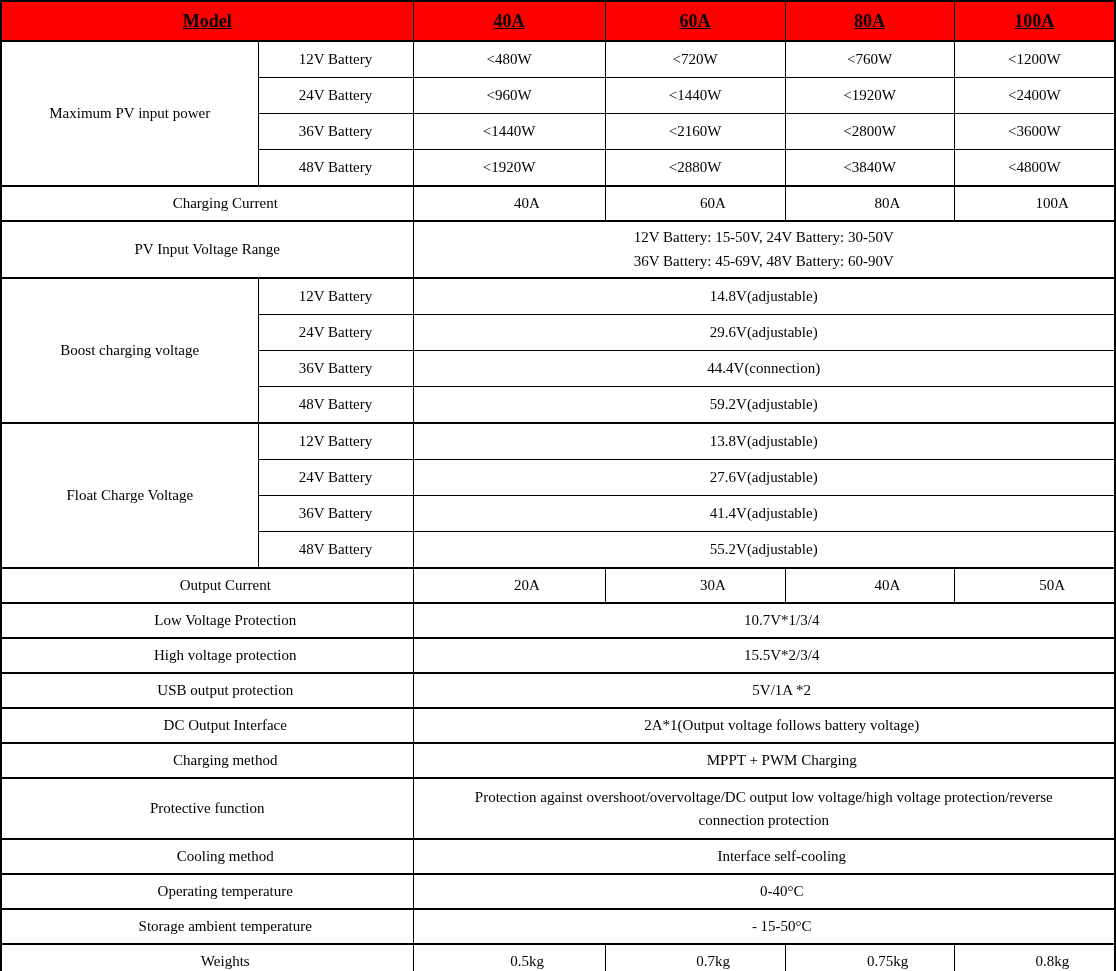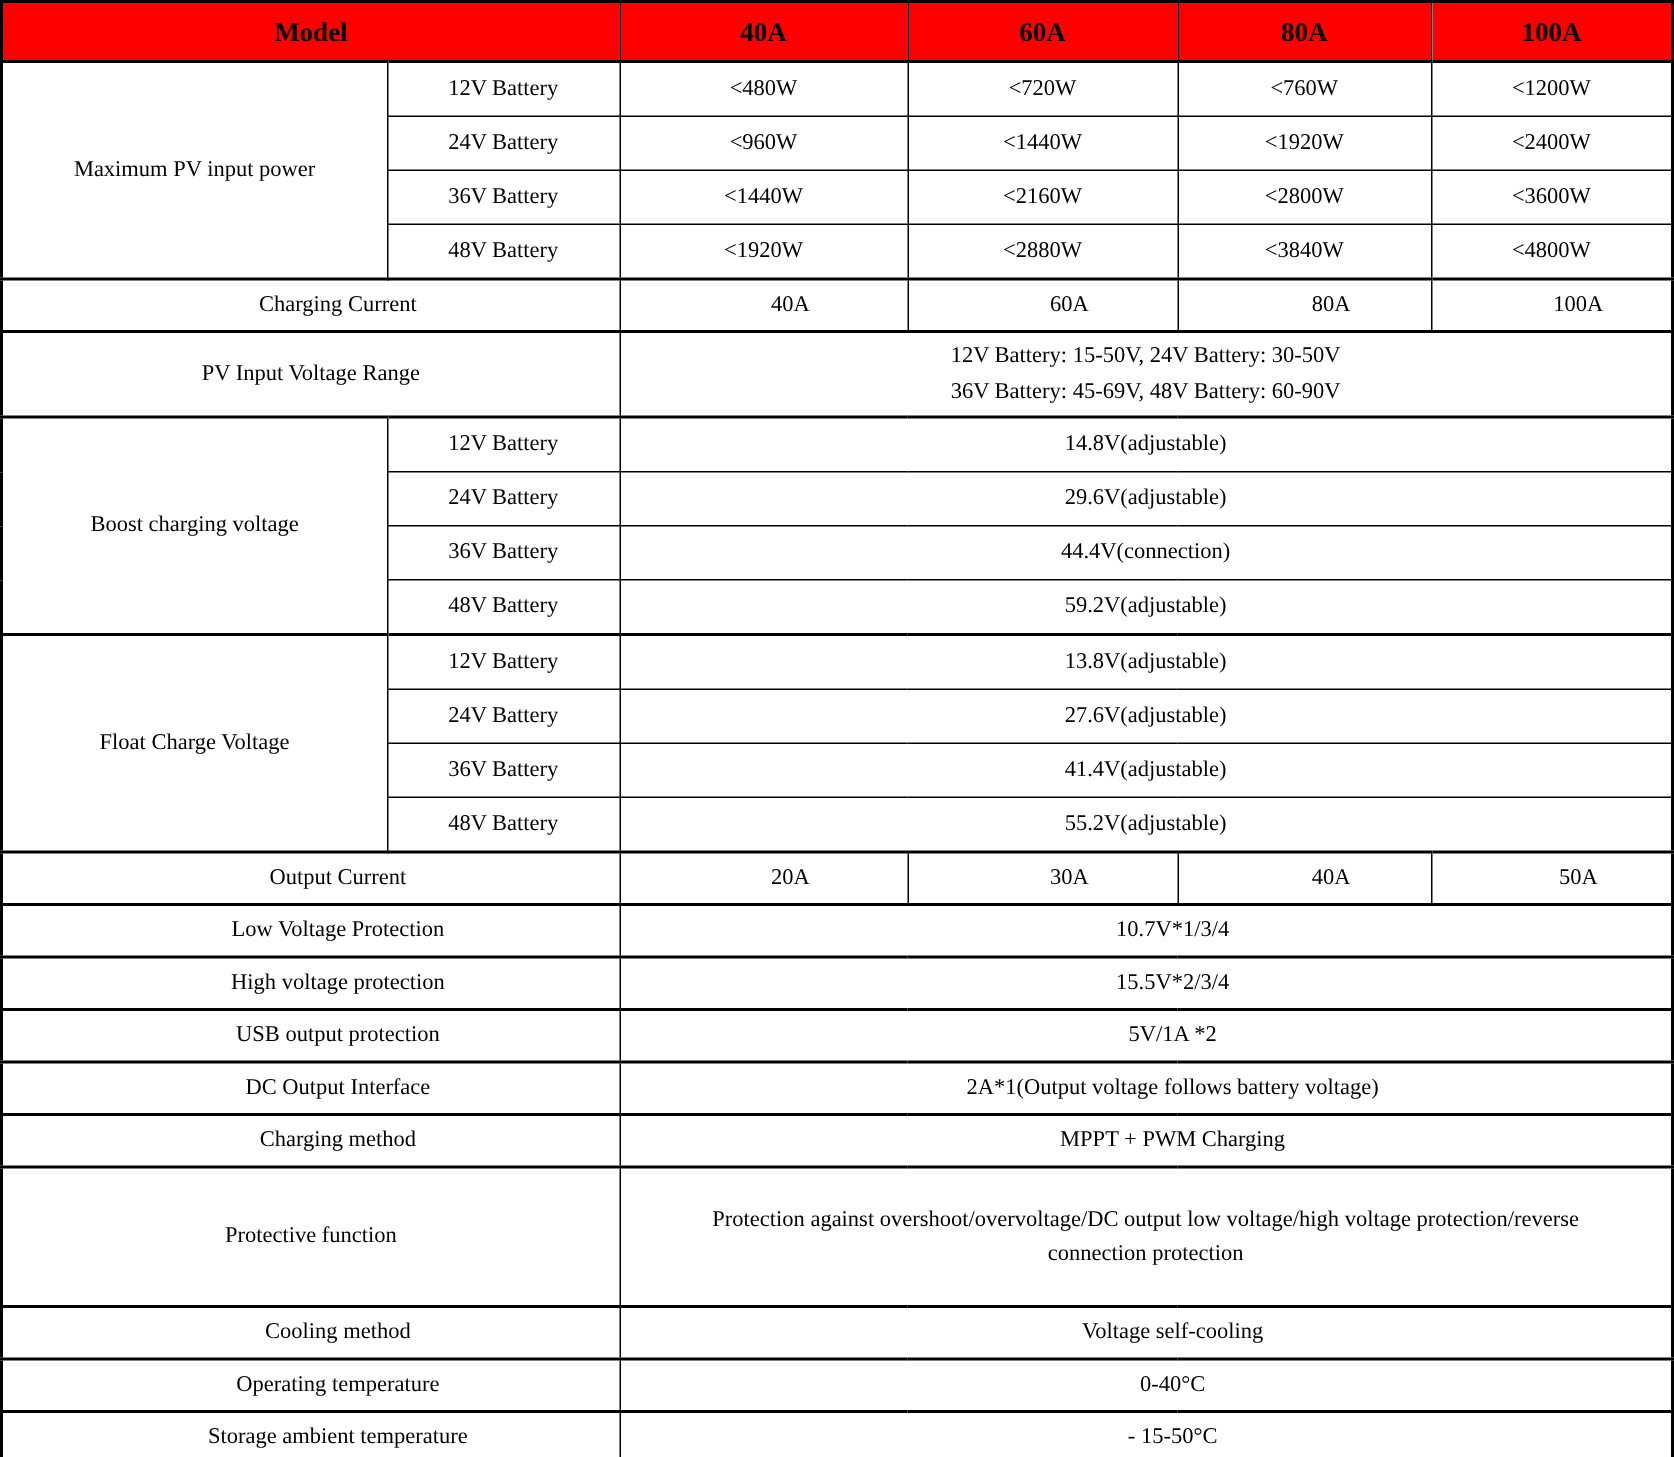--- a/index.html
+++ b/index.html
@@ -18,26 +18,27 @@
     font-size: 15px;
     padding: 2px 4px;
     overflow: hidden;
   }
   tr.major td { border-top-width: 2px; }
   tr.hdr td {
     background: #FF0000;
     font-weight: bold;
     font-size: 18px;
     height: 34px;
+    text-decoration: underline;
   }
   tr.sub td { height: 31px; }
   tr.std td { height: 29px; padding-left: 40px; }
   tr.tall td { height: 51px; }
   .twolines div { line-height: 1.55; }
-  td.wrapcell { padding: 20px 34px; line-height: 1.5; }
+  td.wrapcell { padding: 4px 34px; line-height: 1.5; }
 </style>
 </head>
 <body>
 
 <table class="spec">
   <colgroup>
     <col style="width:257px">
     <col style="width:155px">
     <col style="width:192px">
     <col style="width:180px">
@@ -169,21 +170,21 @@
     <td colspan="4">MPPT + PWM Charging</td>
   </tr>
 
   <tr class="tall major">
     <td colspan="2">Protective function</td>
     <td colspan="4" class="wrapcell">Protection against overshoot/overvoltage/DC output low voltage/high voltage protection/reverse connection protection</td>
   </tr>
 
   <tr class="std major">
     <td colspan="2">Cooling method</td>
-    <td colspan="4">Voltage self-cooling</td>
+    <td colspan="4">Interface self-cooling</td>
   </tr>
 
   <tr class="std major">
     <td colspan="2">Operating temperature</td>
     <td colspan="4">0-40°C</td>
   </tr>
 
   <tr class="std major">
     <td colspan="2">Storage ambient temperature</td>
     <td colspan="4">- 15-50°C</td>

